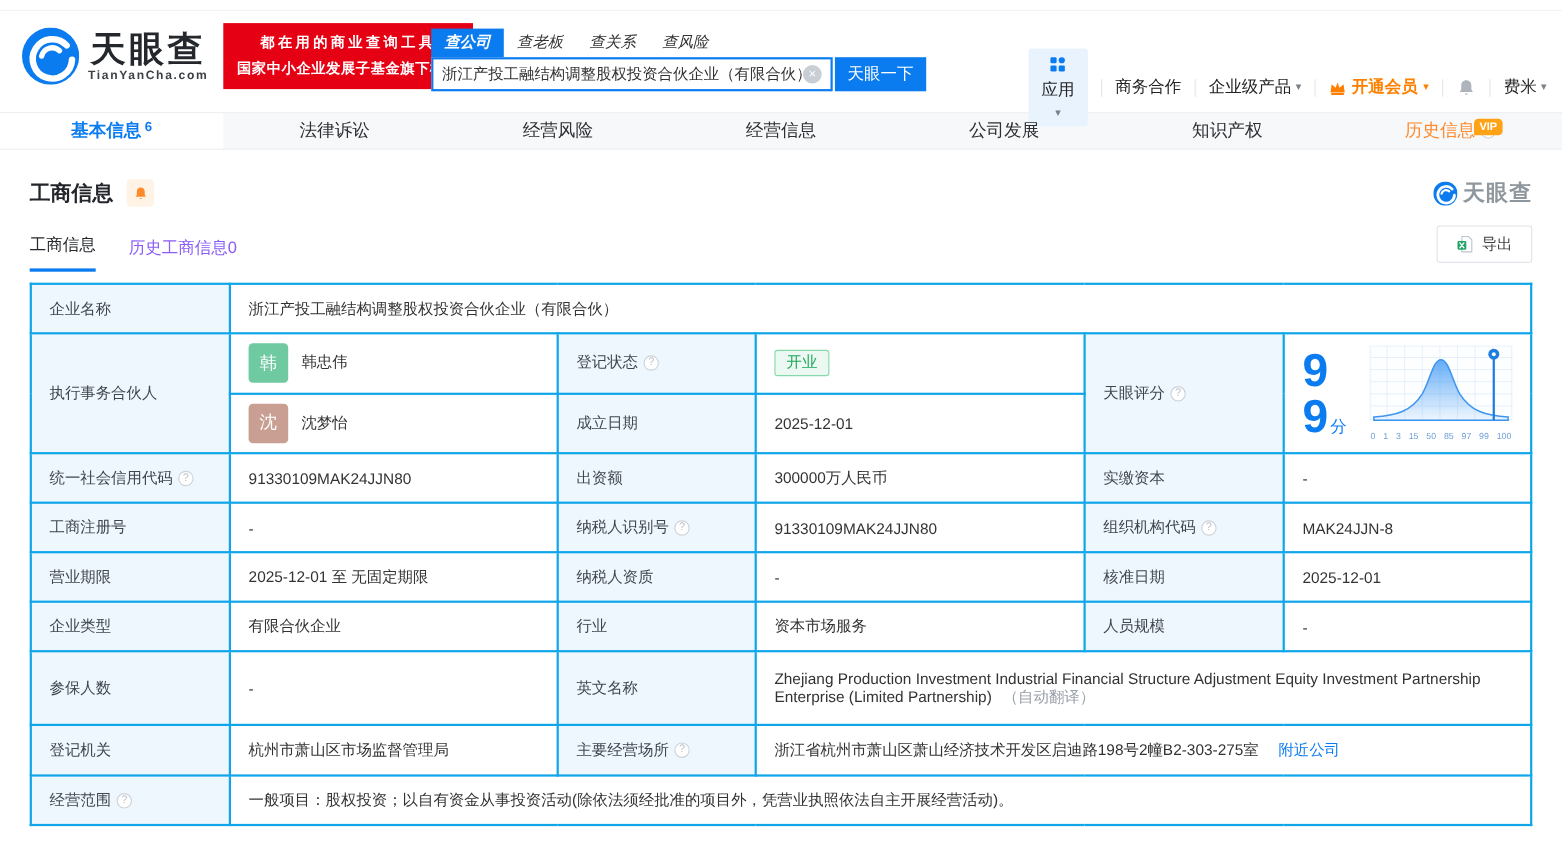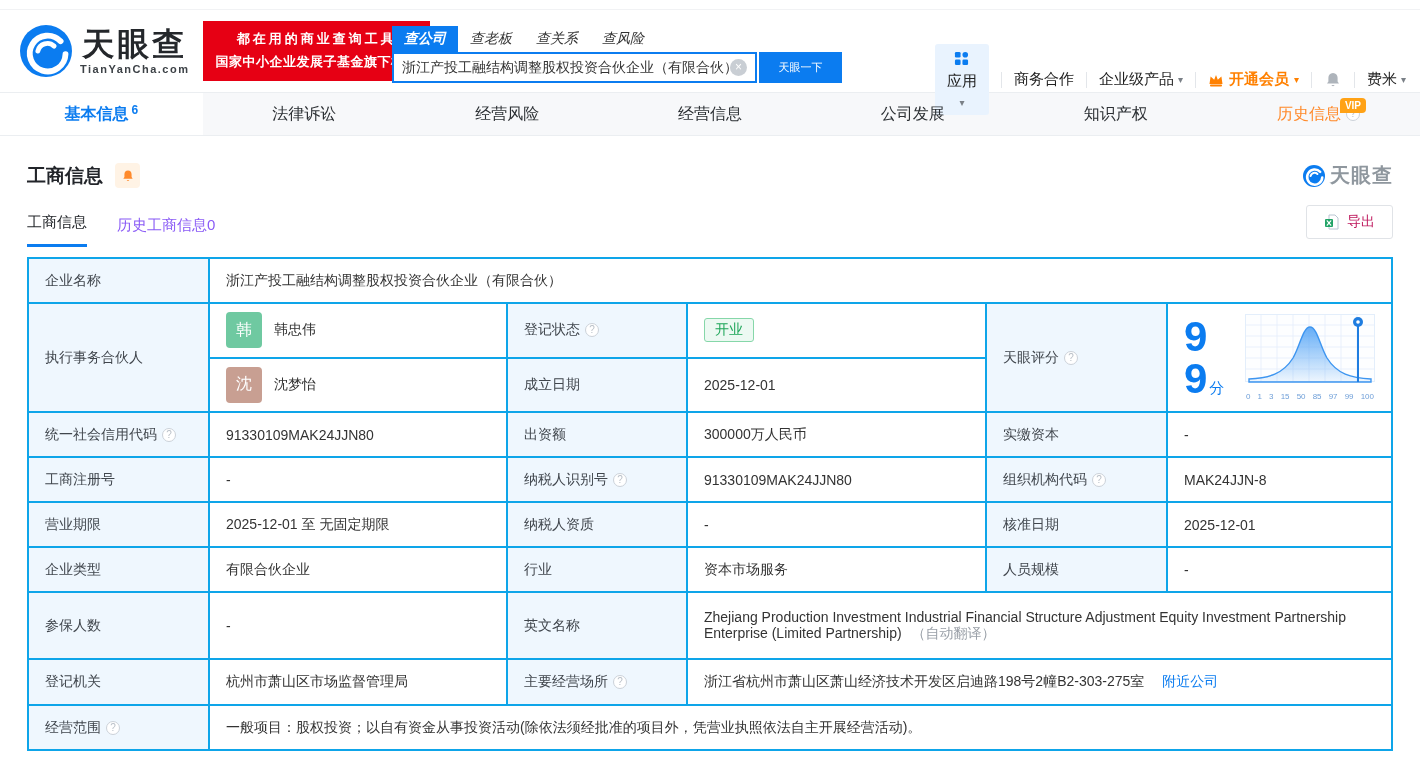--- a/index.html
+++ b/index.html
@@ -23,36 +23,36 @@
   .search-tabs { display:flex; gap:0; font-size:14px;font-style:italic; }
   .search-tab { padding:4px 12px; cursor:pointer; color:#333; }
   .search-tab.active { background:#0b7cf0; color:#fff; font-weight:bold; }
   .search-row { display:flex; margin-top:0; }
   .search-box { width:365px; height:31px; border:2px solid #0b7cf0; display:flex; align-items:center;
                 padding:0 8px; background:#fff; }
   .search-box input { border:none; outline:none; flex:1; font-size:14px; color:#333;
                       font-family:"Liberation Sans","DejaVu Sans",sans-serif; }
   .clear-icon { width:17px; height:17px; border-radius:50%; background:#c9ced4; color:#fff;
                 font-size:12px; line-height:17px; text-align:center; cursor:pointer; flex:none; }
-  .search-btn { width:83px; height:31px; background:#0b7cf0; color:#fff; border:none; font-size:11px;
+  .search-btn { width:83px; height:31px; background:#0b7cf0; color:#fff; border:none; font-size:15px;
                 cursor:pointer; margin-left:2px; font-family:inherit; }
 
   .nav { position:absolute; right:14px; top:34px; display:flex; align-items:center; font-size:15px; }
   .nav-sep { width:1px; height:16px; background:#e3e6ea; margin:0 12px; }
   .apps-chip { display:flex; align-items:center; gap:6px; background:#e9f3fe; border-radius:3px;
                padding:7px 12px; color:#222; cursor:pointer;flex-direction:column; }
   .nav-item { cursor:pointer; color:#222; display:flex; align-items:center; gap:4px; }
   .vip-link { color:#ff8000; font-weight:bold; display:flex; align-items:center; gap:5px; cursor:pointer; }
   .caret { font-size:10px; color:#7a8087; }
   .vip-link .caret { color:#ff8000; }
   .bell-btn { cursor:pointer; display:flex; align-items:center; }
 
   
-  .page-tabs { display:flex; height:44px; background:#f7f8fa; border-top:1px solid #ebeef1;
-               border-bottom:1px solid #ebeef1; margin-top:0; }
+  .page-tabs { display:flex; height:34px; background:#f7f8fa; border-top:1px solid #ebeef1;
+               border-bottom:1px solid #ebeef1; margin-top:10px; }
   .page-tab { flex:1; display:flex; align-items:center; justify-content:center; font-size:16px;
               color:#2b2f33; cursor:pointer; position:relative; }
   .page-tab.active { background:#fff; color:#0b7cf0; font-weight:bold; }
   .tab-count { font-size:12px; color:#0b7cf0; margin-left:3px; margin-top:-8px; }
   .page-tab.history { color:#ff8a2b; }
   .vip-badge { position:absolute; top:5px; right:54px; background:#ffa216; color:#fff; font-size:10px;
                font-weight:bold; padding:1px 5px; border-radius:4px 4px 4px 0; line-height:1.3; }
   .qmark { display:inline-block; width:14px; height:14px; border:1px solid #ccd2d9; border-radius:50%;
            color:#b8bfc7; font-size:10px; line-height:12px; text-align:center; margin-left:5px;
            vertical-align:1px; background:#fff; flex:none; }
@@ -64,21 +64,21 @@
   .bell-chip { width:25px; height:25px; background:#fff3e5; border-radius:4px; margin-left:12px;
                display:flex; align-items:center; justify-content:center; cursor:pointer; }
   .watermark { margin-left:auto; display:flex; align-items:center; gap:5px; }
   .watermark-text { font-size:20px; font-weight:bold; color:#8f979e; letter-spacing:1px; }
 
   .subtab-row { display:flex; align-items:flex-end; margin-top:24px; position:relative; }
   .subtab { font-size:15px; padding-bottom:12px; margin-right:30px; cursor:pointer; color:#8b5cf6; }
   .subtab.active { color:#24272b; border-bottom:3px solid #0b7cf0; }
   .export-btn { position:absolute; right:0; top:-8px; border:1px solid #e0e3e7; border-radius:3px;
                 background:#fff; padding:7px 17px; display:flex; align-items:center; gap:7px;
-                font-size:14px; color:#be185d; cursor:pointer; font-family:inherit; }
+                font-size:14px; color:#404040; cursor:pointer; font-family:inherit; }
 
   
   table.info { width:100%; border-collapse:collapse; margin-top:10px; table-layout:fixed; }
   table.info td { border:2px solid #0ea5e9; font-size:14px; padding:6px 16px; vertical-align:middle;
                   word-break:break-word; }
   td.lbl { background:#eff7fe; color:#40464d; }
   td.val { background:#fff; color:#333; }
   .lbl-inner { display:flex; align-items:center; }
   tr.r { height:45px; }
   tr.sub { height:54px; }

